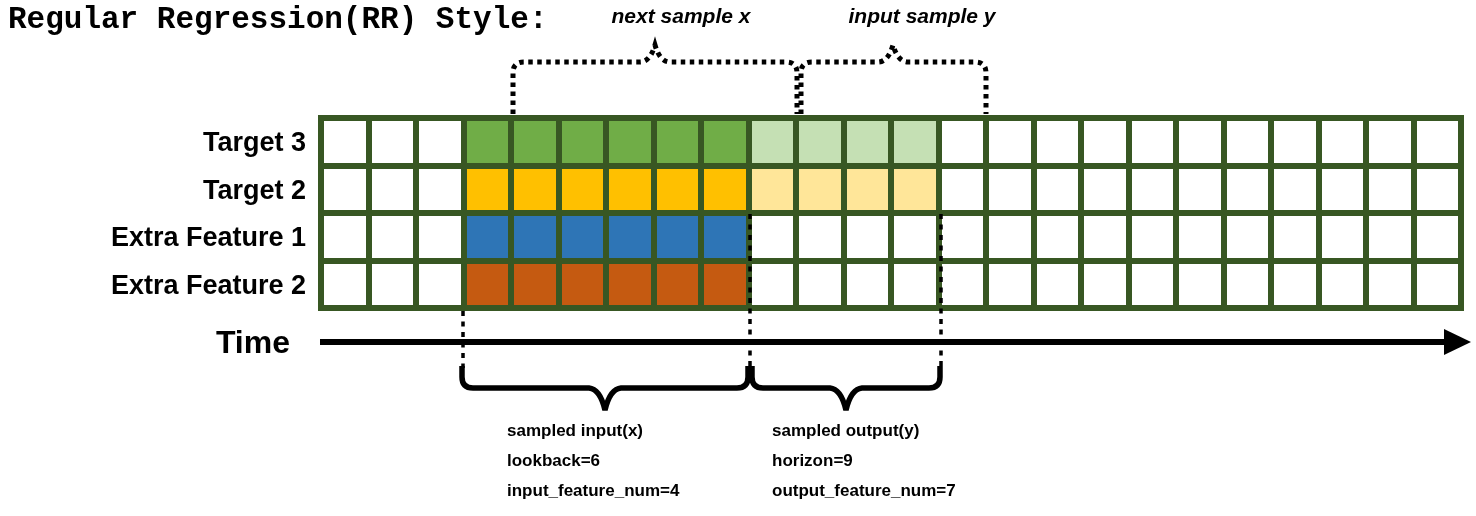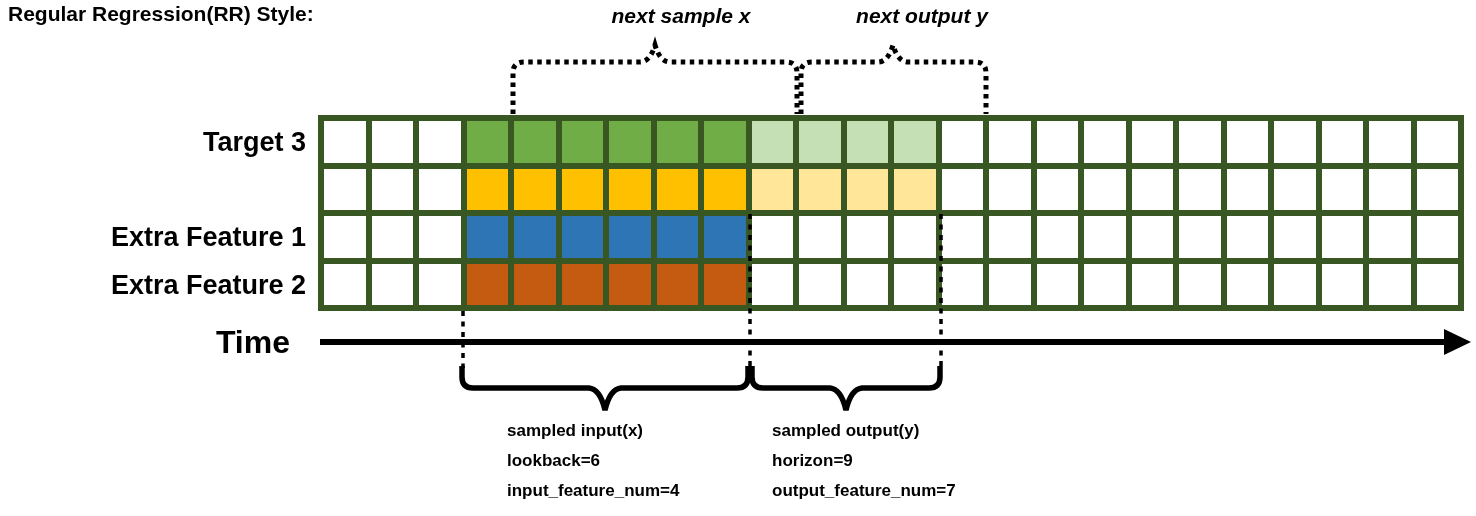--- a/index.html
+++ b/index.html
@@ -1,22 +1,22 @@
 <!DOCTYPE html>
 <html><head>
 <meta charset="utf-8">
 <style>
   html,body{margin:0;padding:0;background:#ffffff;}
   .canvas{
     position:relative;width:1476px;height:516px;overflow:hidden;
     font-family:"Liberation Sans", sans-serif;color:#000;background:#fff;
   }
   .title{
-    position:absolute;left:8px;top:2px;font-size:21px;font-weight:700;
-    letter-spacing:0px;white-space:nowrap;
+    position:absolute;left:8px;top:2px;font-size:31px;font-weight:700;
+    letter-spacing:0px;white-space:nowrap;font-family:Liberation Mono, monospace;
   }
   .next-label{
     position:absolute;top:4px;transform:translateX(-50%);
     font-size:21px;font-style:italic;font-weight:600;white-space:nowrap;margin-left:29px;
   }
   .next-x{left:652px;}
   .next-y{left:893px;}
   .row-label{
     position:absolute;right:1170px;transform:translateY(-50%);
     font-size:27px;font-weight:700;white-space:nowrap;
@@ -41,23 +41,24 @@
   .caption-output{left:772px;}
 </style>
 </head>
 <body>
 
 <div class="canvas">
 
   <div class="title">Regular Regression(RR) Style:</div>
 
   <div class="next-label next-x">next sample x</div>
-  <div class="next-label next-y">next output y</div>
+  <div class="next-label next-y">input sample y</div>
 
   <div class="row-label" style="top:142px">Target 3</div>
+  <div class="row-label" style="top:190px">Target 2</div>
   <div class="row-label" style="top:237px">Extra Feature 1</div>
   <div class="row-label" style="top:285px">Extra Feature 2</div>
 
   <div class="sample-grid" style="background: rgb(56, 87, 35);">
       <div class="cell"></div>
       <div class="cell"></div>
       <div class="cell"></div>
       <div class="cell" style="background: rgb(112, 173, 71);"></div>
       <div class="cell" style="background: rgb(112, 173, 71);"></div>
       <div class="cell" style="background: rgb(112, 173, 71);"></div>

